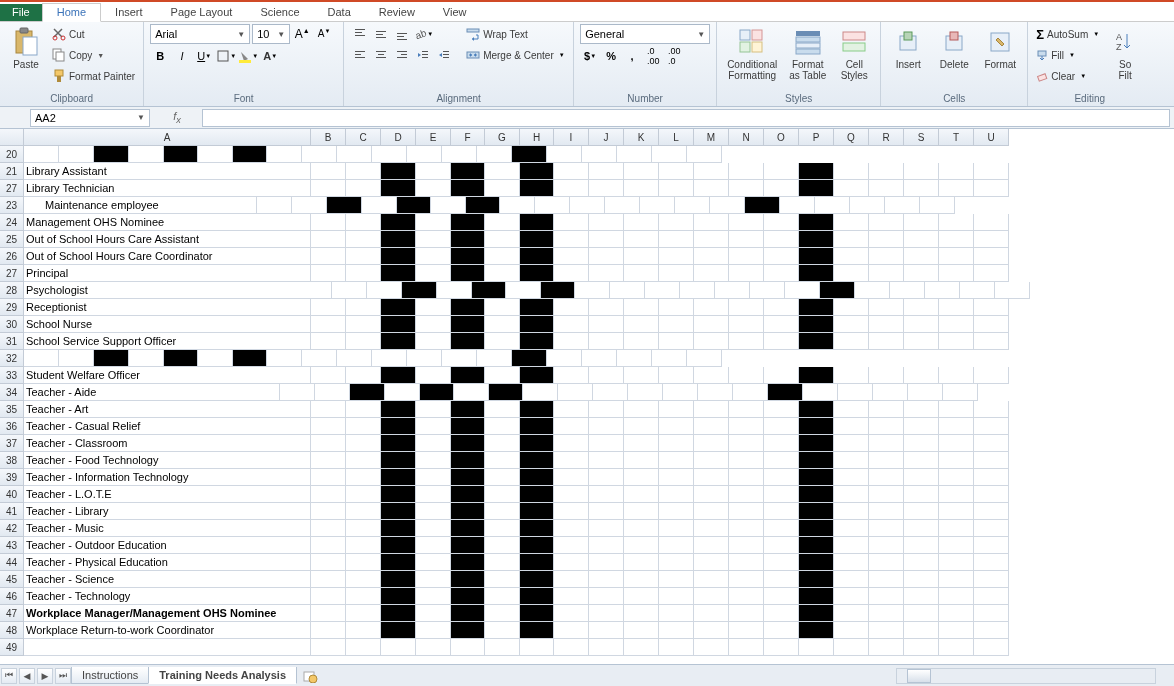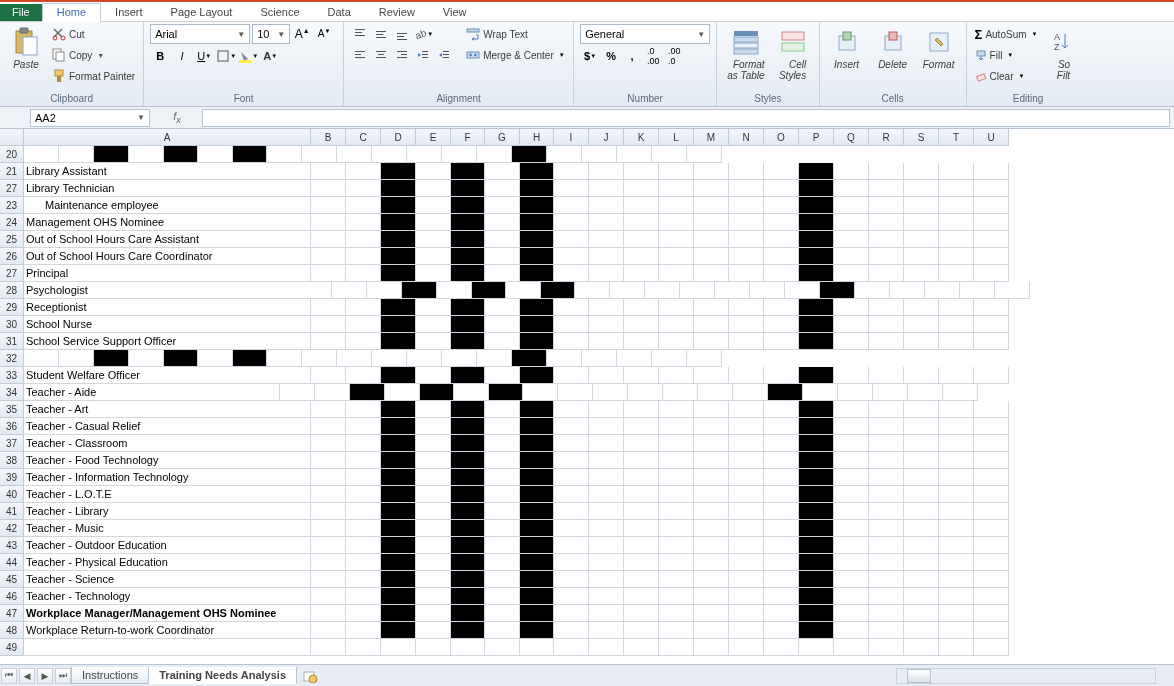--- a/index.html
+++ b/index.html
@@ -15,21 +15,21 @@
 .ribbontab.active { background:#fff; border:1px solid #ccc; border-bottom:1px solid #fff; color:#3b73b9; position:relative; top:1px; }
 
 
 .ribbon { height:85px; background:#eef2f7; background:linear-gradient(#f6f9fc,#e4ebf3); border-bottom:1px solid #b5c3d3; display:flex; }
 .group { border-right:1px solid #c8d2dd; padding:2px 6px 1px; display:flex; flex-direction:column; justify-content:space-between; }
 .group-label { text-align:center; font-size:10px; color:#5a6b7d; padding:1px 0; }
 .group-body { flex:1; display:flex; align-items:flex-start; gap:4px; }
 
 .bigbtn { display:flex; flex-direction:column; align-items:center; justify-content:center; padding:2px 4px; cursor:pointer; border-radius:2px; min-width:38px; }
 .bigbtn .ic { width:32px; height:32px; display:flex; align-items:center; justify-content:center; }
-.bigbtn .lbl { font-size:10px; color:#3a3a3a; text-align:right; line-height:11px; margin-top:1px;font-style:italic; }
+.bigbtn .lbl { font-size:10px; color:#3a3a3a; text-align:center; line-height:11px; margin-top:1px; }
 .smallrow { display:flex; align-items:center; gap:3px; height:20px; cursor:pointer; padding:0 2px; border-radius:2px; }
 .smallrow .lbl { font-size:10px; color:#3a3a3a; }
 .minibtn { width:20px; height:20px; display:flex; align-items:center; justify-content:center; cursor:pointer; border-radius:2px; }
 .dropdown { border:1px solid #abb9c9; background:#fff; font-size:11px; height:20px; display:flex; align-items:center; padding:0 4px; cursor:pointer; }
 .dd-arrow { margin-left:auto; color:#555; font-size:8px; }
 
 .vcol { display:flex; flex-direction:column; gap:1px; }
 
 
 .formularow { height:22px; border-bottom:1px solid #b5c3d3; display:flex; align-items:center; background:#eef2f6; }
@@ -302,20 +302,32 @@
         <div class="minibtn">
             <span style="font-size:9px">.00<br>.0</span>
           </div>
       </div>
     </div>
     <div class="group-label">Number</div>
   </div>
 
   <div class="group">
     <div class="group-body">
+      <div class="bigbtn">
+        <div class="ic">
+            <svg width="28" height="28">
+              <rect x="2" y="2" width="10" height="10" fill="#e7eff8" stroke="#8aa8c8"></rect>
+              <rect x="14" y="2" width="10" height="10" fill="#fbe2e2" stroke="#d49595"></rect>
+              <rect x="2" y="14" width="10" height="10" fill="#e2f2e2" stroke="#95c495"></rect>
+              <rect x="14" y="14" width="10" height="10" fill="#fff4d6" stroke="#d6bf80"></rect>
+            </svg>
+          </div>
+        <div class="lbl" style="white-space:pre-line">Conditional
+Formatting</div>
+      </div>
       <div class="bigbtn">
         <div class="ic">
             <svg width="28" height="28">
               <rect x="2" y="3" width="24" height="5" fill="#6a8db5"></rect>
               <rect x="2" y="9" width="24" height="5" fill="#c9dced" stroke="#8aa8c8"></rect>
               <rect x="2" y="15" width="24" height="5" fill="#e7eff8" stroke="#8aa8c8"></rect>
               <rect x="2" y="21" width="24" height="5" fill="#c9dced" stroke="#8aa8c8"></rect>
             </svg>
           </div>
         <div class="lbl" style="white-space:pre-line">Format
@@ -516,21 +528,21 @@
         <div class="cell" style="width: 35px;"></div>
         <div class="cell black" style="width: 35px;"></div>
         <div class="cell" style="width: 35px;"></div>
         <div class="cell" style="width: 35px;"></div>
         <div class="cell" style="width: 35px;"></div>
         <div class="cell" style="width: 35px;"></div>
         <div class="cell" style="width: 35px;"></div>
       </div>
       <div class="row">
         <div class="rowhead">23</div>
-        <div class="cell" style="width: 287px; padding-left: 21px;">Maintenance employee</div>
+        <div class="cell" style="width: 233px; padding-left: 21px;">Maintenance employee</div>
         <div class="cell" style="width: 35px;"></div>
         <div class="cell" style="width: 35px;"></div>
         <div class="cell black" style="width: 35px;"></div>
         <div class="cell" style="width: 35px;"></div>
         <div class="cell black" style="width: 34px;"></div>
         <div class="cell" style="width: 35px;"></div>
         <div class="cell black" style="width: 34px;"></div>
         <div class="cell" style="width: 35px;"></div>
         <div class="cell" style="width: 35px;"></div>
         <div class="cell" style="width: 35px;"></div>

